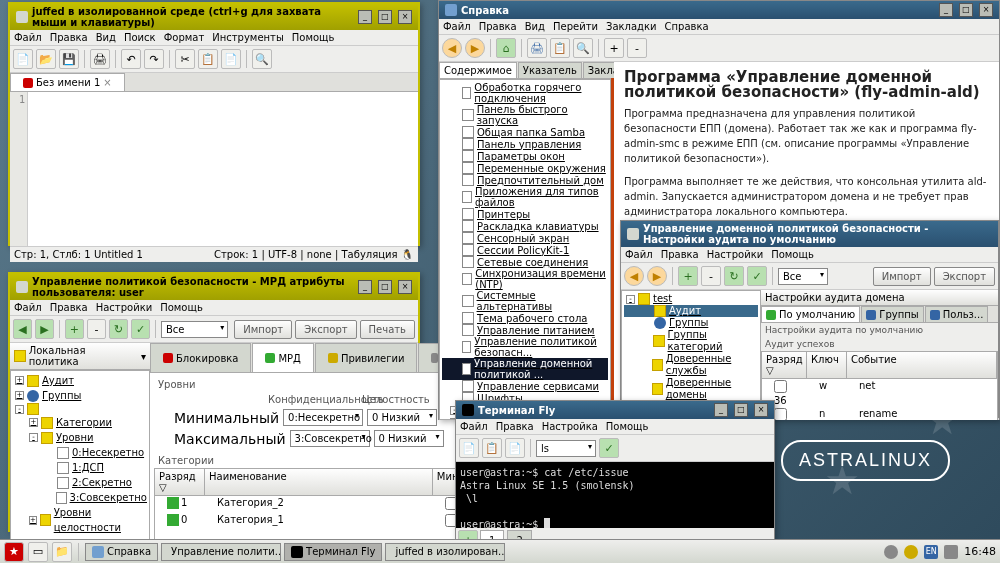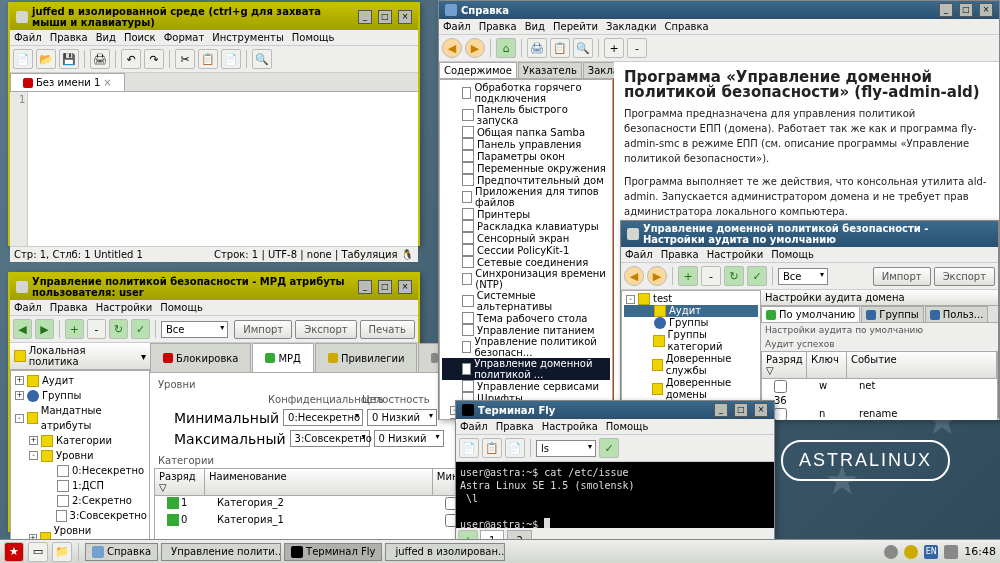--- a/index.html
+++ b/index.html
@@ -29,21 +29,21 @@
 .tbtn.orange { background: #fcd89c; border-radius: 10px; color: #c08000; font-weight: bold; }
 .sep { width: 1px; height: 18px; background: #bbb; margin: 0 2px; }
 
 
 .tabs { display: flex; background: #e0e0dc; border-bottom: 1px solid #aaa; }
 .tab { padding: 3px 12px; background: #d3d7cf; border: 1px solid #aaa; border-bottom: none; margin-right: 1px; cursor: pointer; display: flex; gap: 3px; align-items: center; }
 .tab.active { background: #fff; }
 .tab-icon { width: 10px; height: 10px; border-radius: 2px; }
 
 
-.tree { font-size: 10px; line-height: 15px; padding: 2px; overflow: auto; }
+.tree { font-size: 10px; line-height: 15px; padding: 2px; overflow: auto; text-decoration: underline; }
 .tree-item { display: flex; align-items: center; gap: 3px; padding-left: 2px; cursor: pointer; }
 .tree-item.sel { background: #0f172a; color: #fff; }
 .tree-item.sel-dark { background: #3a6a8c; color: #fff; }
 .tree-toggle { width: 9px; height: 9px; border: 1px solid #888; font-size: 7px; line-height: 7px; text-align: center; background: #fff; }
 .tree-icon { width: 12px; height: 12px; }
 .tree-icon.folder { background: #edd400; border: 1px solid #c4a000; }
 .tree-icon.gear { background: #888; border-radius: 50%; }
 .tree-icon.doc { background: #fff; border: 1px solid #888; }
 .tree-icon.people { background: #3465a4; border-radius: 50%; }
 .indent1 { padding-left: 16px; }
@@ -194,21 +194,20 @@
             <span>Аудит</span>
           </div>
           <div class="tree-item indent0">
             <span class="tree-toggle">+</span>
             <span class="tree-icon people"></span>
             <span>Группы</span>
           </div>
           <div class="tree-item indent0">
             <span class="tree-toggle">-</span>
             <span class="tree-icon folder"></span>
-            <span>Мандатные атрибуты</span>
           </div>
           <div class="tree-item indent1">
             <span class="tree-toggle">+</span>
             <span class="tree-icon folder"></span>
             <span>Категории</span>
           </div>
           <div class="tree-item indent1">
             <span class="tree-toggle">-</span>
             <span class="tree-icon folder"></span>
             <span>Уровни</span>
@@ -329,21 +328,21 @@
     <div class="sep"></div>
     <div class="tbtn blue">🖨</div>
     <div class="tbtn blue">📋</div>
     <div class="tbtn blue">🔍</div>
     <div class="sep"></div>
     <div class="tbtn">+</div>
     <div class="tbtn">-</div>
   </div>
   <div style="display:flex;height:358px">
 
-    <div style="width:175px;display:flex;flex-direction:column;border-right:1px solid #c2410c">
+    <div style="width:175px;display:flex;flex-direction:column;border-right:3px solid #c2410c">
       <div class="tabs" style="font-size:9px">
         <div class="tab active" style="padding:2px 4px">Содержимое</div>
         <div class="tab" style="padding:2px 4px">Указатель</div>
         <div class="tab" style="padding:2px 4px">Закладки</div>
         <div class="tab" style="padding:2px 4px">Поиск</div>
       </div>
       <div class="tree panel" style="flex:1;font-size:9px;line-height:11px" id="help-toc">
           <div class="tree-item" style="padding-left: 20px;">
             <span class="tree-icon doc"></span>
             <span>Обработка горячего подключения</span>

